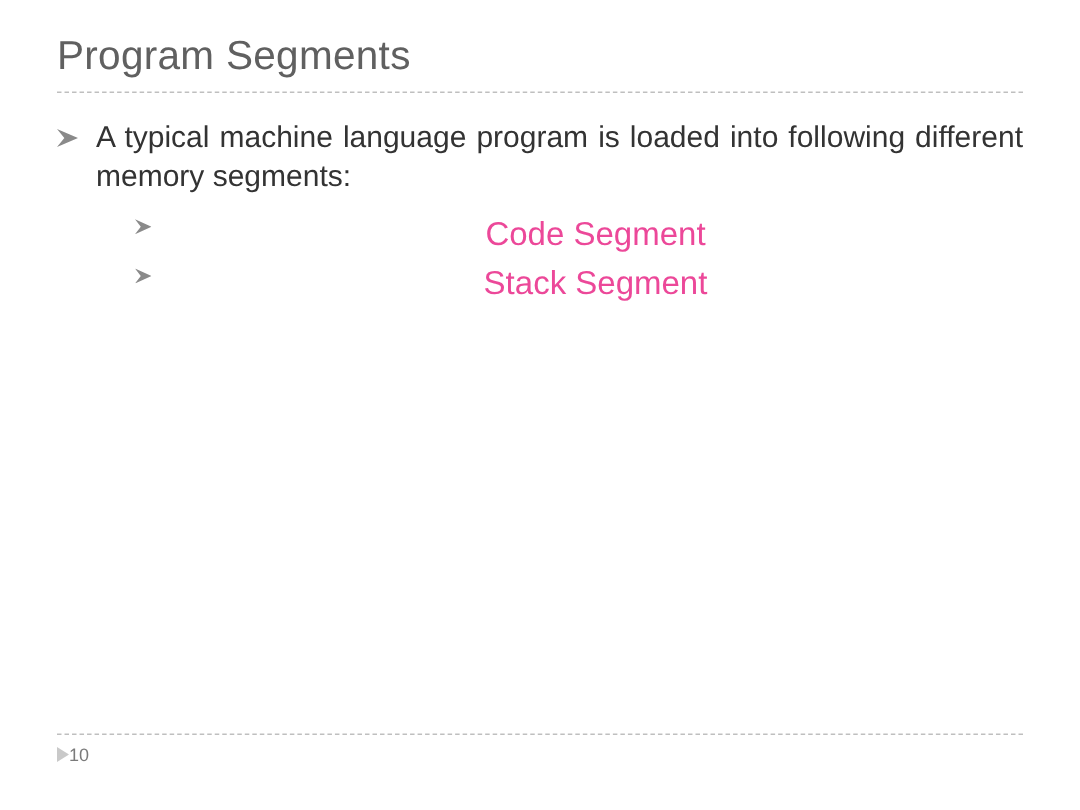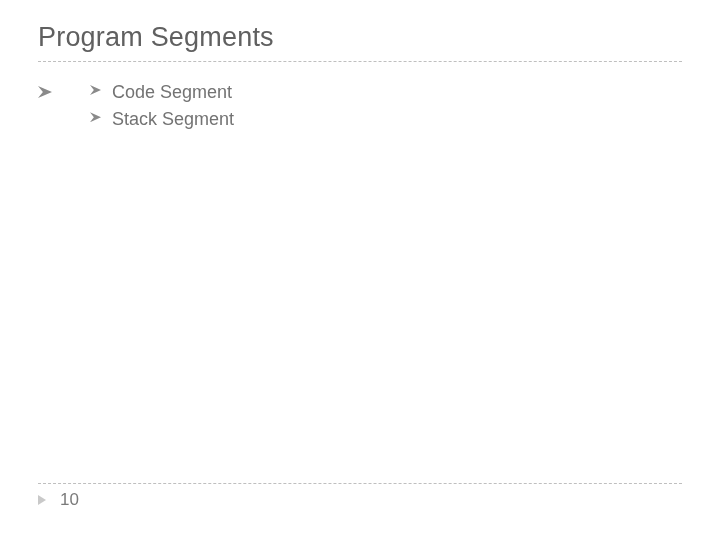--- a/index.html
+++ b/index.html
@@ -48,25 +48,25 @@
   }
   ul.lvl2 {
     list-style: none;
     padding-left: 26px;
     margin-top: 10px;
     margin-bottom: 4px;
   }
   ul.lvl2 > li {
     position: relative;
     padding-left: 22px;
-    font-size: 18px;
+    font-size: 22px;
     line-height: 1.4;
     margin-bottom: 2px;
-    text-align: left;
-    color: #737373;
+    text-align: center;
+    color: #ec4899;
   }
   ul.lvl2 > li::before {
     content: "";
     position: absolute;
     left: 0;
     top: 5px;
     width: 11px;
     height: 10px;
     background: #8a8a8a;
     clip-path: polygon(0 0, 100% 50%, 0 100%, 35% 50%);
@@ -78,42 +78,43 @@
     bottom: 22px;
   }
   .footer-rule {
     border: none;
     border-top: 1px dashed #bfbfbf;
     margin-bottom: 6px;
   }
   .page-num {
     display: flex;
     align-items: center;
-    gap: 14px;
-    font-size: 17px;
+    gap: 0;
+    font-size: 12px;
     color: #7a7a7a;
   }
   .page-num .marker {
     width: 0; height: 0;
     border-top: 5px solid transparent;
     border-bottom: 5px solid transparent;
     border-left: 8px solid #c9c9c9;
   }
 </style>
 </head>
 <body>
 
 <div class="slide">
 
   <h1 class="title">Program Segments</h1>
   <hr class="title-rule">
 
   <div class="content">
     <ul class="lvl1">
       <li>
+        <span>A typical machine language program is loaded into following different memory segments:</span>
         <ul class="lvl2">
           <li>Code Segment</li>
           <li>Stack Segment</li>
         </ul>
       </li>
     </ul>
   </div>
 
   <div class="footer">
     <hr class="footer-rule">

